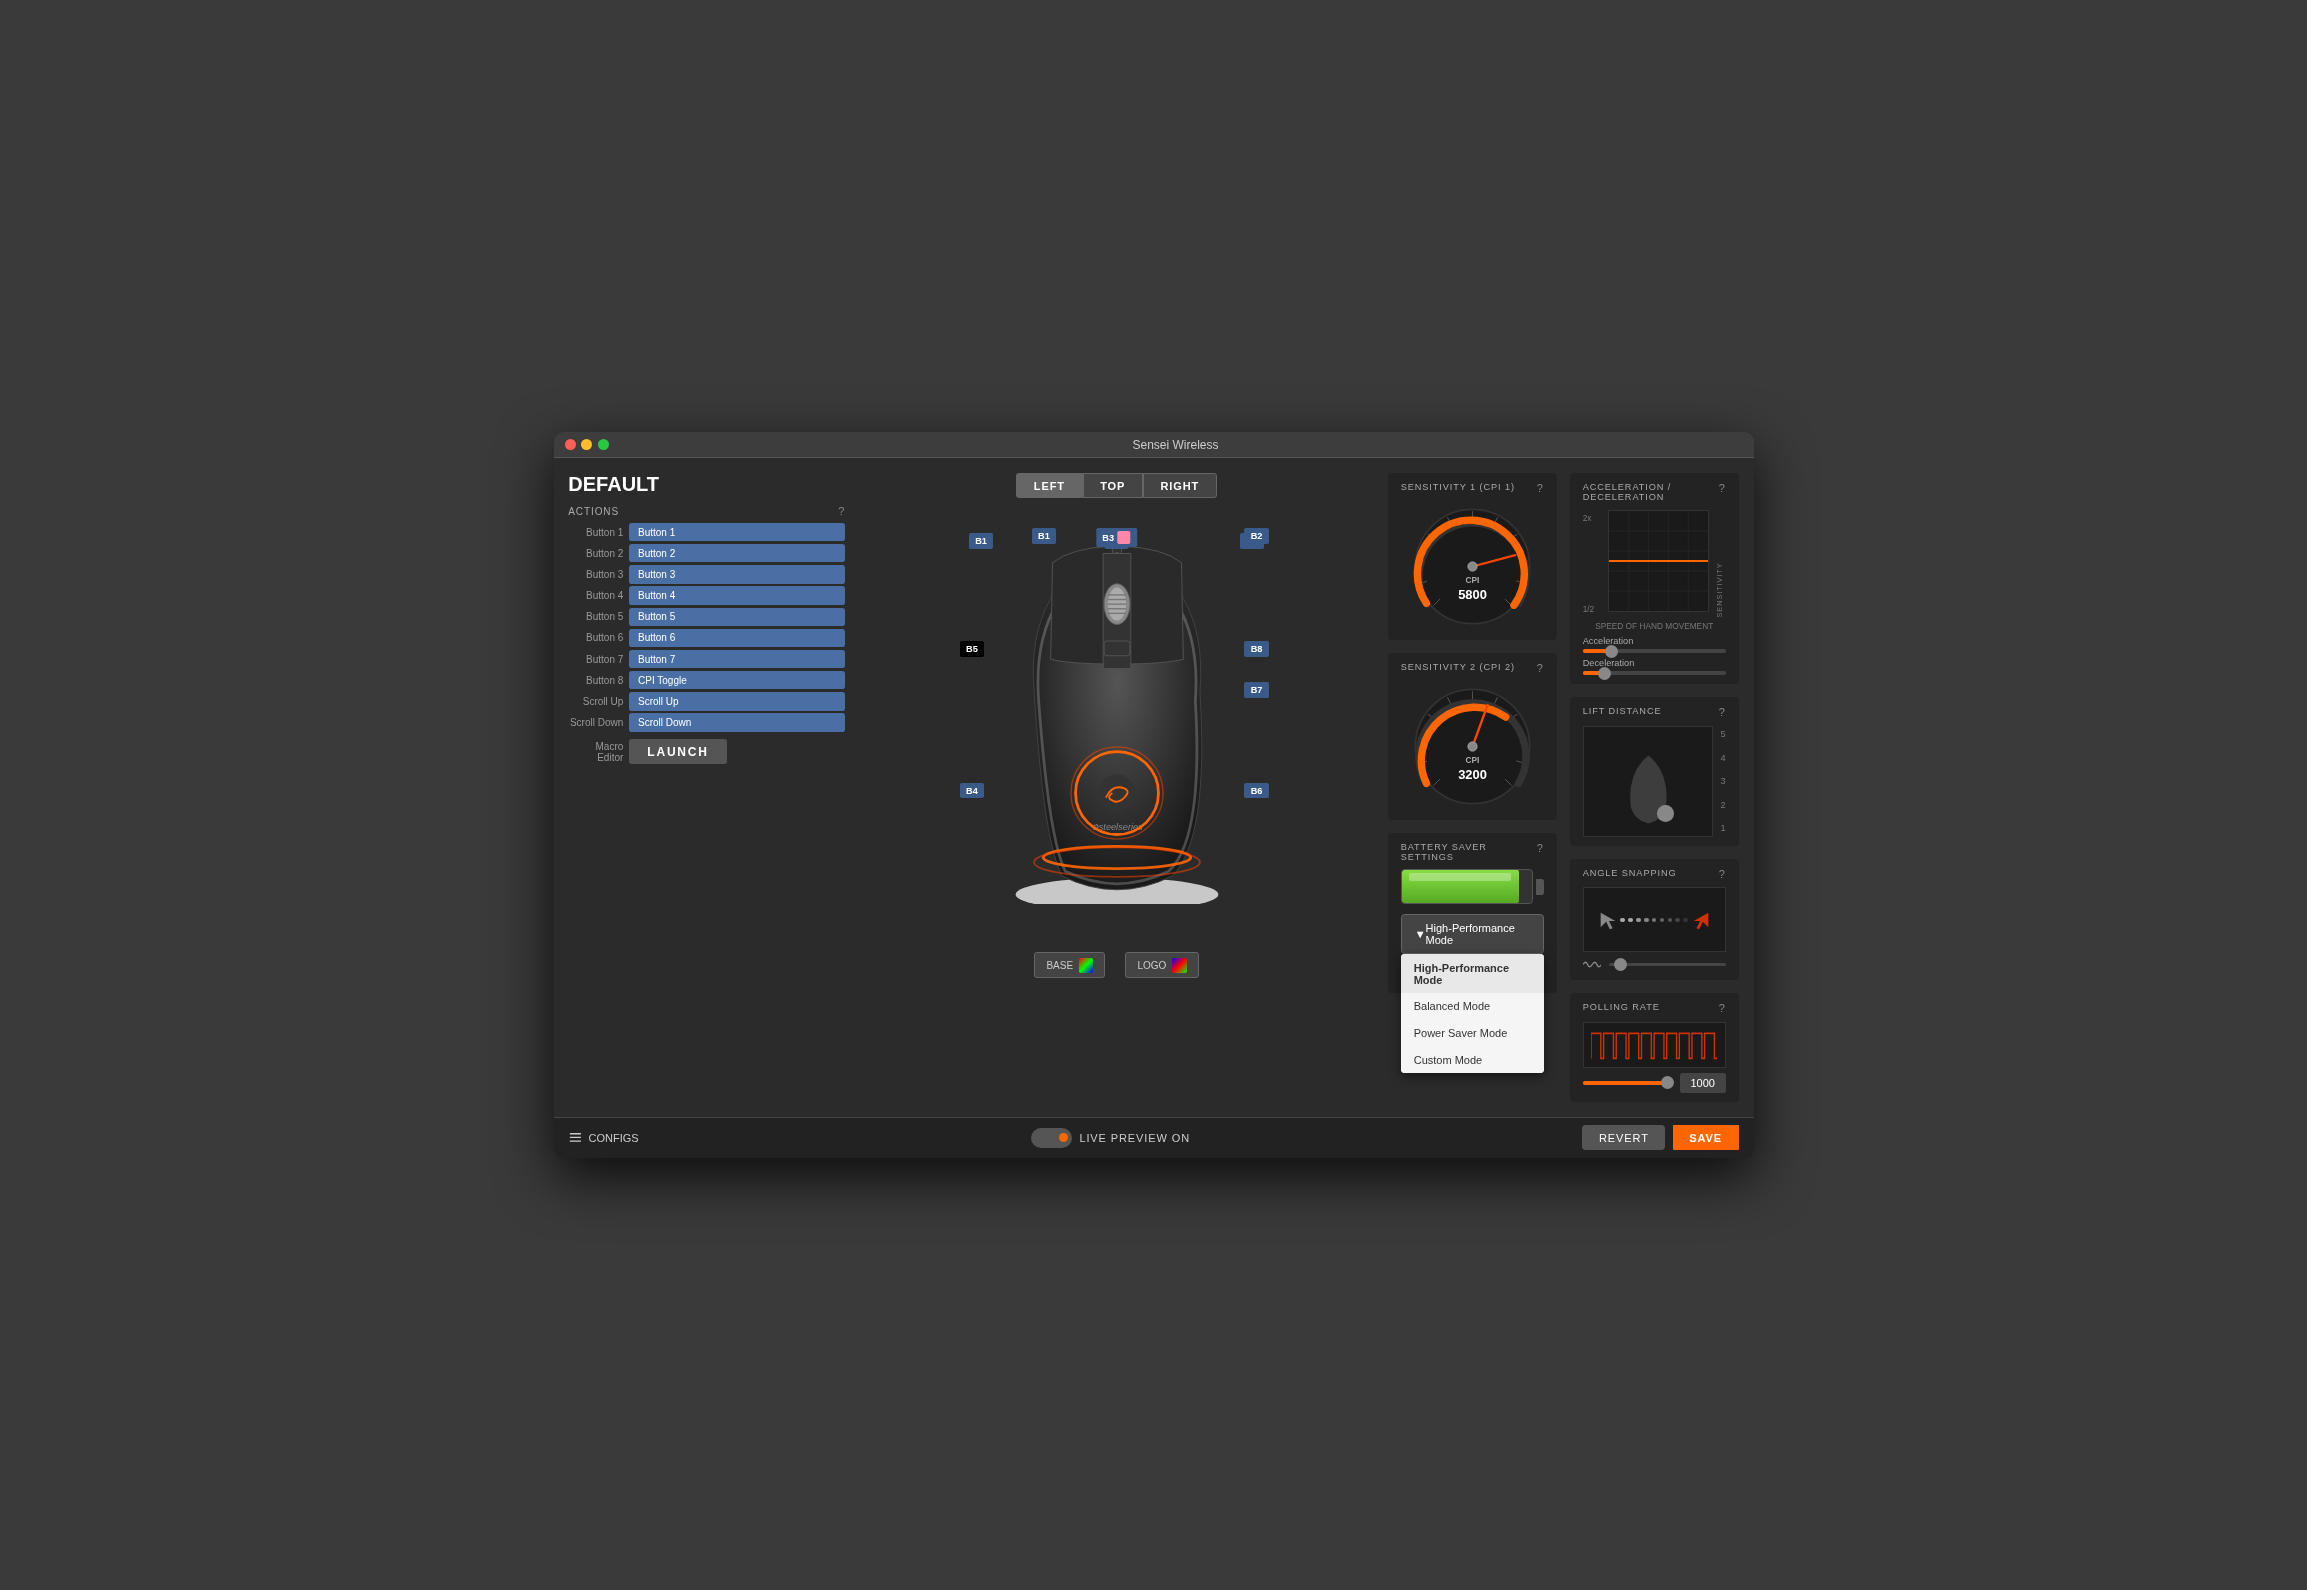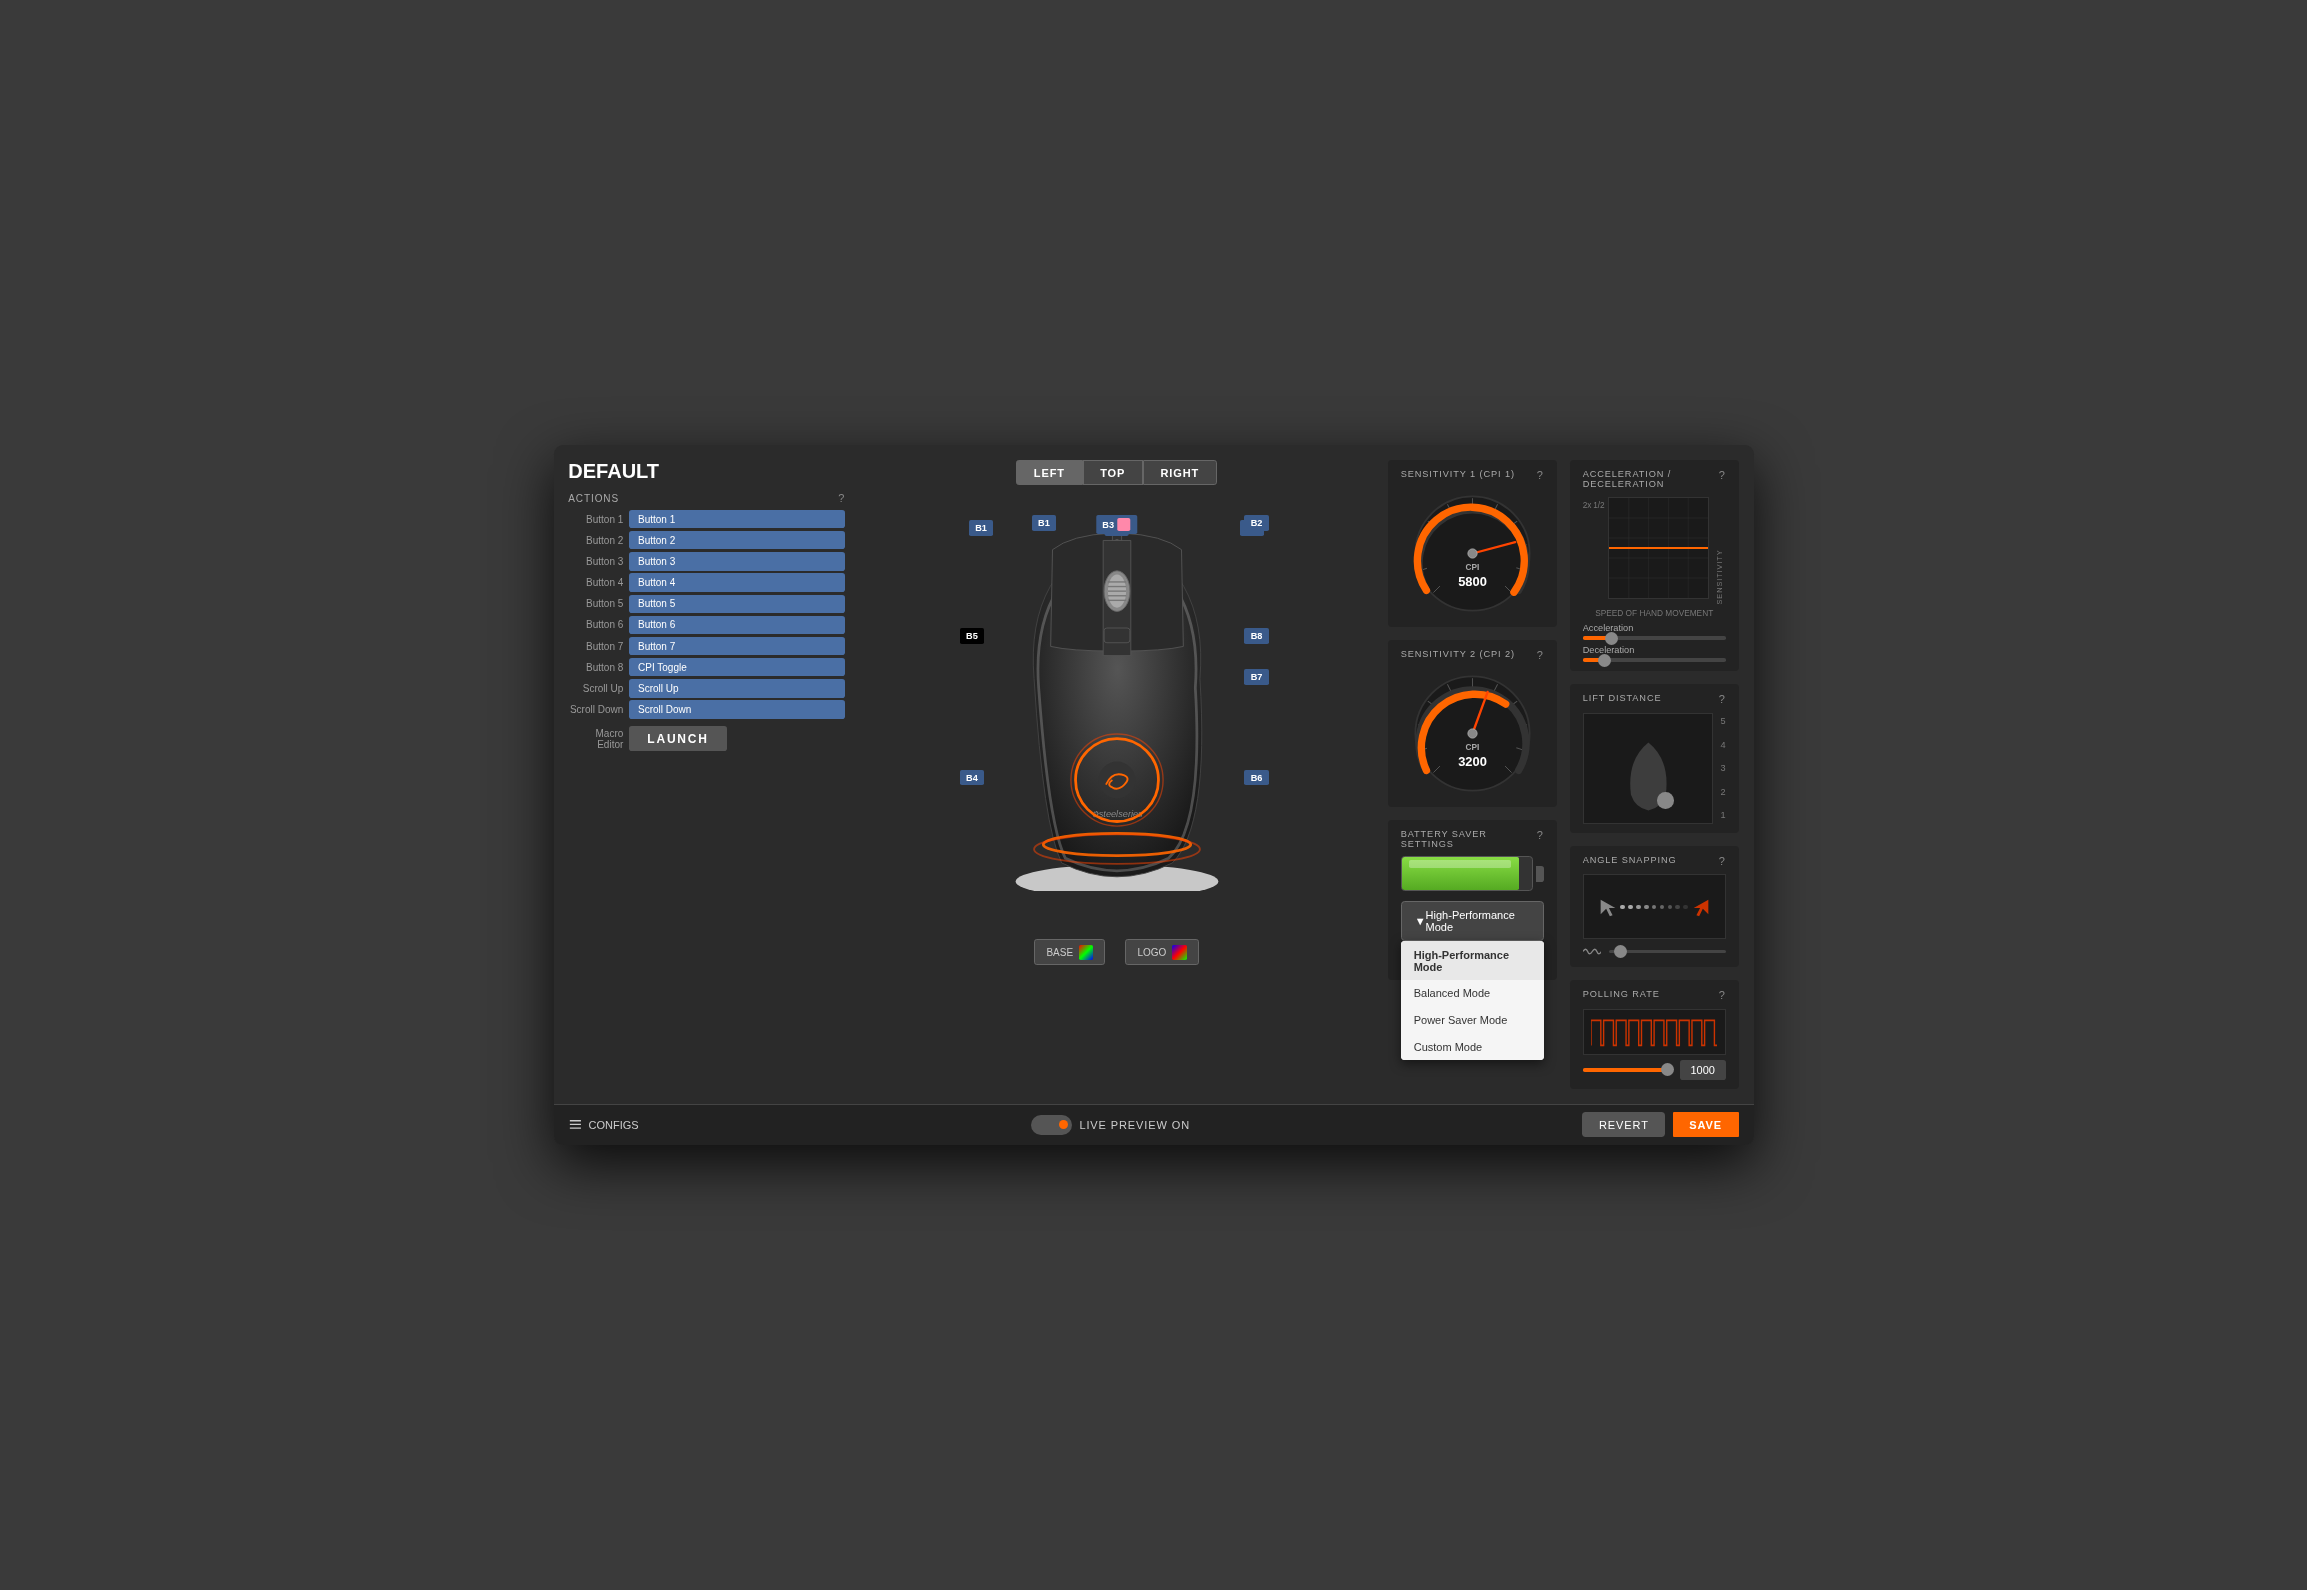--- a/index.html
+++ b/index.html
@@ -488,20 +488,28 @@
       gap: 13px;
     }
     .right-col-left { flex: 1; display: flex; flex-direction: column; gap: 13px; }
     .right-col-right { flex: 1; display: flex; flex-direction: column; gap: 13px; }
   </style>
 </head>
 <body>
 
 <div class="window">
 
+  <div class="titlebar">
+    <div class="traffic-lights">
+      <div class="tl tl-red"></div>
+      <div class="tl tl-yellow"></div>
+      <div class="tl tl-green"></div>
+    </div>
+    <div class="title-text">Sensei Wireless</div>
+  </div>
 
   <div class="main-content">
     <div class="top-section">
 
       <div class="left-panel">
         <div class="profile-title">DEFAULT</div>
         <div class="actions-header">
           <span>ACTIONS</span>
           <span class="actions-help">?</span>
         </div>
@@ -764,21 +772,21 @@
           </div>
 
           <div class="right-col-right">
 
             <div class="accel-section">
               <div class="section-header">
                 <span>ACCELERATION / DECELERATION</span>
                 <span class="section-help">?</span>
               </div>
               <div style="display:flex;gap:3.7px;">
-                <div style="display:flex;flex-direction:row;justify-content:space-between;padding:3.7px 0;width:22px;">
+                <div style="display:flex;flex-direction:column;justify-content:space-between;padding:3.7px 0;width:22px;">
                   <span style="color:#777;font-size:8.3px;">2x</span>
                   <span style="color:#777;font-size:8.3px;">1/2</span>
                 </div>
                 <div style="flex:1;position:relative;">
                   <div class="accel-chart">
                     <svg width="100%" height="100%" viewBox="0 0 180 100" preserveAspectRatio="none">
 
                       <line x1="0" y1="20" x2="180" y2="20" stroke="#333" stroke-width="0.5"></line>
                       <line x1="0" y1="40" x2="180" y2="40" stroke="#333" stroke-width="0.5"></line>
                       <line x1="0" y1="60" x2="180" y2="60" stroke="#333" stroke-width="0.5"></line>

